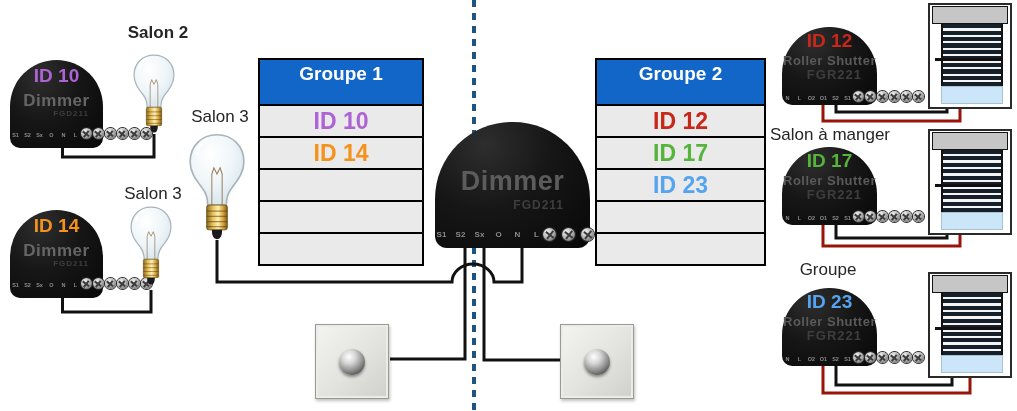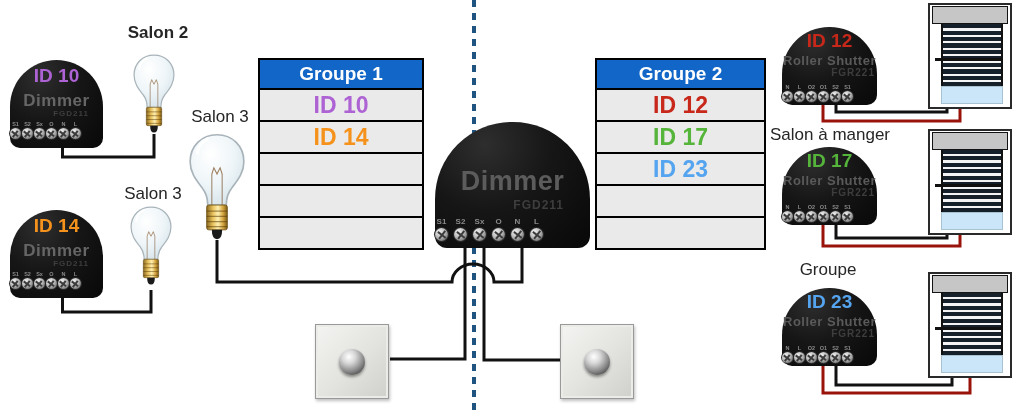--- a/index.html
+++ b/index.html
@@ -7,21 +7,21 @@
           font-family:"Liberation Sans",sans-serif;}
   .wires{position:absolute;left:0;top:0;z-index:1;}
   .room-label{position:absolute;z-index:3;font-size:17px;color:#262626;text-align:center;white-space:nowrap;}
 
   
   .module{position:absolute;z-index:2;background:radial-gradient(ellipse at 32% 18%,#2e2e2e 0%,#161616 45%,#080808 100%);}
   .module>div{position:absolute;}
   .mod-id{left:0;right:0;text-align:center;font-weight:bold;white-space:nowrap;}
   .mod-name{left:0;right:0;text-align:center;font-weight:bold;color:#666;letter-spacing:.5px;white-space:nowrap;}
   .mod-model{font-weight:bold;color:#3e3e3e;letter-spacing:1px;white-space:nowrap;}
-  .terms{left:0;right:0;display:flex;flex-direction:column;align-items:flex-start;}
+  .terms{left:0;right:0;display:flex;flex-direction:row;align-items:flex-end;}
   .tl-row,.sc-row{display:flex;justify-content:center;}
   .tl-row span{display:block;text-align:center;color:#8a8a8a;font-weight:bold;}
   .screw{display:block;border-radius:50%;position:relative;
          background:radial-gradient(circle at 35% 30%,#f2f2f2 0%,#b9b9b9 45%,#7d7d7d 75%,#4a4a4a 100%);
          box-shadow:0 0 0 1px #2a2a2a;}
   .screw::before,.screw::after{content:'';position:absolute;left:12%;top:46%;width:76%;height:1.5px;background:#3c3c3c;}
   .screw::before{transform:rotate(38deg);} .screw::after{transform:rotate(-52deg);}
 
   .dim-sm{width:93px;height:88px;border-radius:47px 47px 10px 10px;}
   .dim-sm .mod-id{top:5px;font-size:19px;}
@@ -34,28 +34,28 @@
   .dim-lg{width:155px;height:126px;border-radius:77px 77px 12px 12px;}
   .dim-lg .mod-name{top:44px;font-size:27px;color:#5c5c5c;}
   .dim-lg .mod-model{top:76px;right:26px;font-size:12px;}
   .dim-lg .terms{bottom:7px;}
   .dim-lg .tl-row{gap:6px;margin-bottom:2px;} .dim-lg .tl-row span{width:13px;font-size:8px;}
   .dim-lg .sc-row{gap:6px;} .dim-lg .screw{width:13px;height:13px;}
 
   .rol{width:95px;height:78px;border-radius:47px 47px 10px 10px;}
   .rol .mod-id{top:3px;font-size:19px;}
   .rol .mod-name{top:26px;font-size:13px;color:#5a5a5a;}
-  .rol .mod-model{top:40px;right:2px;font-size:10px;}
+  .rol .mod-model{top:40px;right:15px;font-size:13px;}
   .rol .terms{bottom:3px;}
   .rol .tl-row{gap:1px;margin-bottom:1px;} .rol .tl-row span{width:11px;font-size:5.5px;}
   .rol .sc-row{gap:1px;} .rol .screw{width:11px;height:11px;}
 
   
   .grp-table{position:absolute;z-index:2;border:2px solid #000;background:#EAEAEA;}
-  .grp-header{height:28px;line-height:28px;text-align:center;color:#fff;font-weight:bold;font-size:19px;}
+  .grp-header{height:44px;line-height:28px;text-align:center;color:#fff;font-weight:bold;font-size:19px;}
   .grp-row{height:30px;line-height:30px;border-top:2px solid #000;background:#EAEAEA;
            text-align:center;font-weight:bold;font-size:23px;}
 
   
   .bulb{position:absolute;z-index:2;overflow:visible;}
 
   
   .switch{position:absolute;z-index:2;width:72px;height:73px;
           background:linear-gradient(135deg,#f4f4f2 0%,#e2e2de 55%,#cfcfcb 100%);
           border:1px solid #999;box-shadow:inset 0 0 0 2px #ebebe8,1px 2px 3px rgba(0,0,0,.25);}

